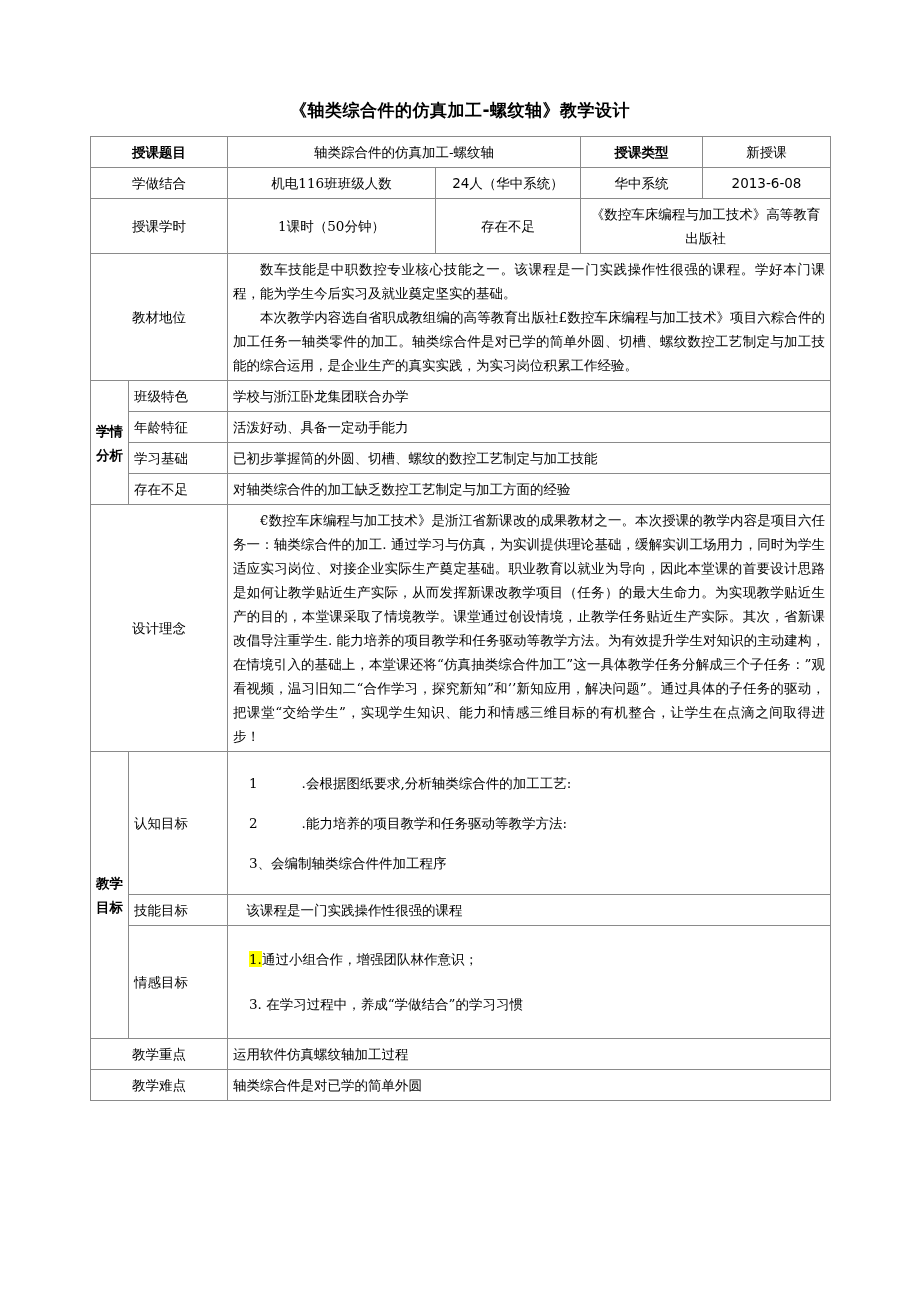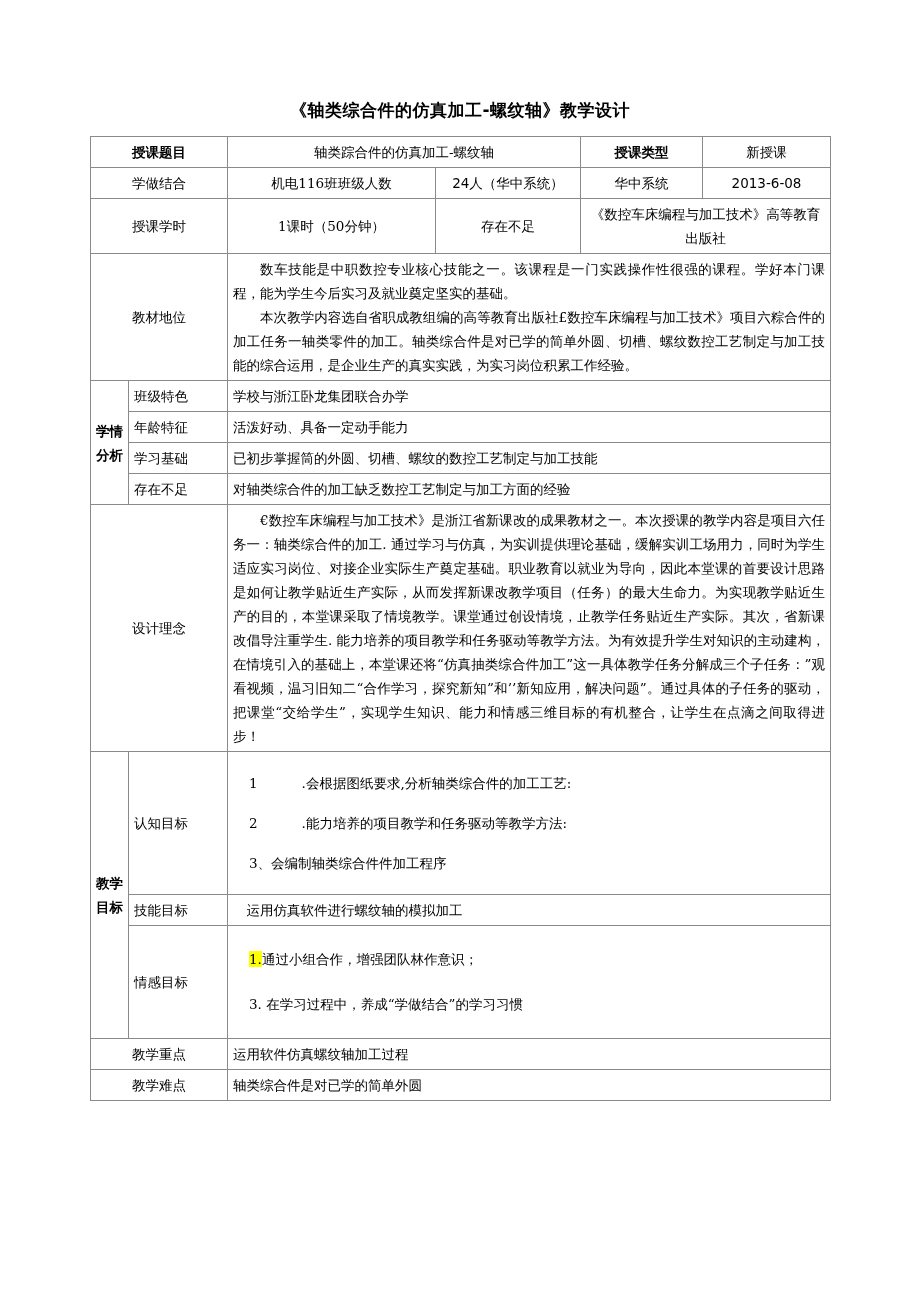--- a/index.html
+++ b/index.html
@@ -181,21 +181,21 @@
         </td>
         <td class="c-left">认知目标</td>
         <td colspan="4" class="tight">
           <div class="li"><span>1</span><span class="gap"></span><span>.会根据图纸要求,分析轴类综合件的加工工艺:</span></div>
           <div class="li"><span>2</span><span class="gap"></span><span>.能力培养的项目教学和任务驱动等教学方法:</span></div>
           <div class="li"><span>3</span><span>、会编制轴类综合件件加工程序</span></div>
         </td>
       </tr>
       <tr>
         <td class="c-left">技能目标</td>
-        <td colspan="4" class="c-left rowpad" style="text-indent:1em">运用仿真软件进行螺纹轴的模拟加工</td>
+        <td colspan="4" class="c-left rowpad" style="text-indent:1em">该课程是一门实践操作性很强的课程</td>
       </tr>
       <tr>
         <td class="c-left">情感目标</td>
         <td colspan="4" class="tight" style="line-height:29px">
           <div class="li"><span class="hl">1.</span><span>通过小组合作，增强团队林作意识；</span></div>
           <div class="li">3. 在学习过程中，养成“学做结合”的学习习惯</div>
         </td>
       </tr>
 
       <tr>

